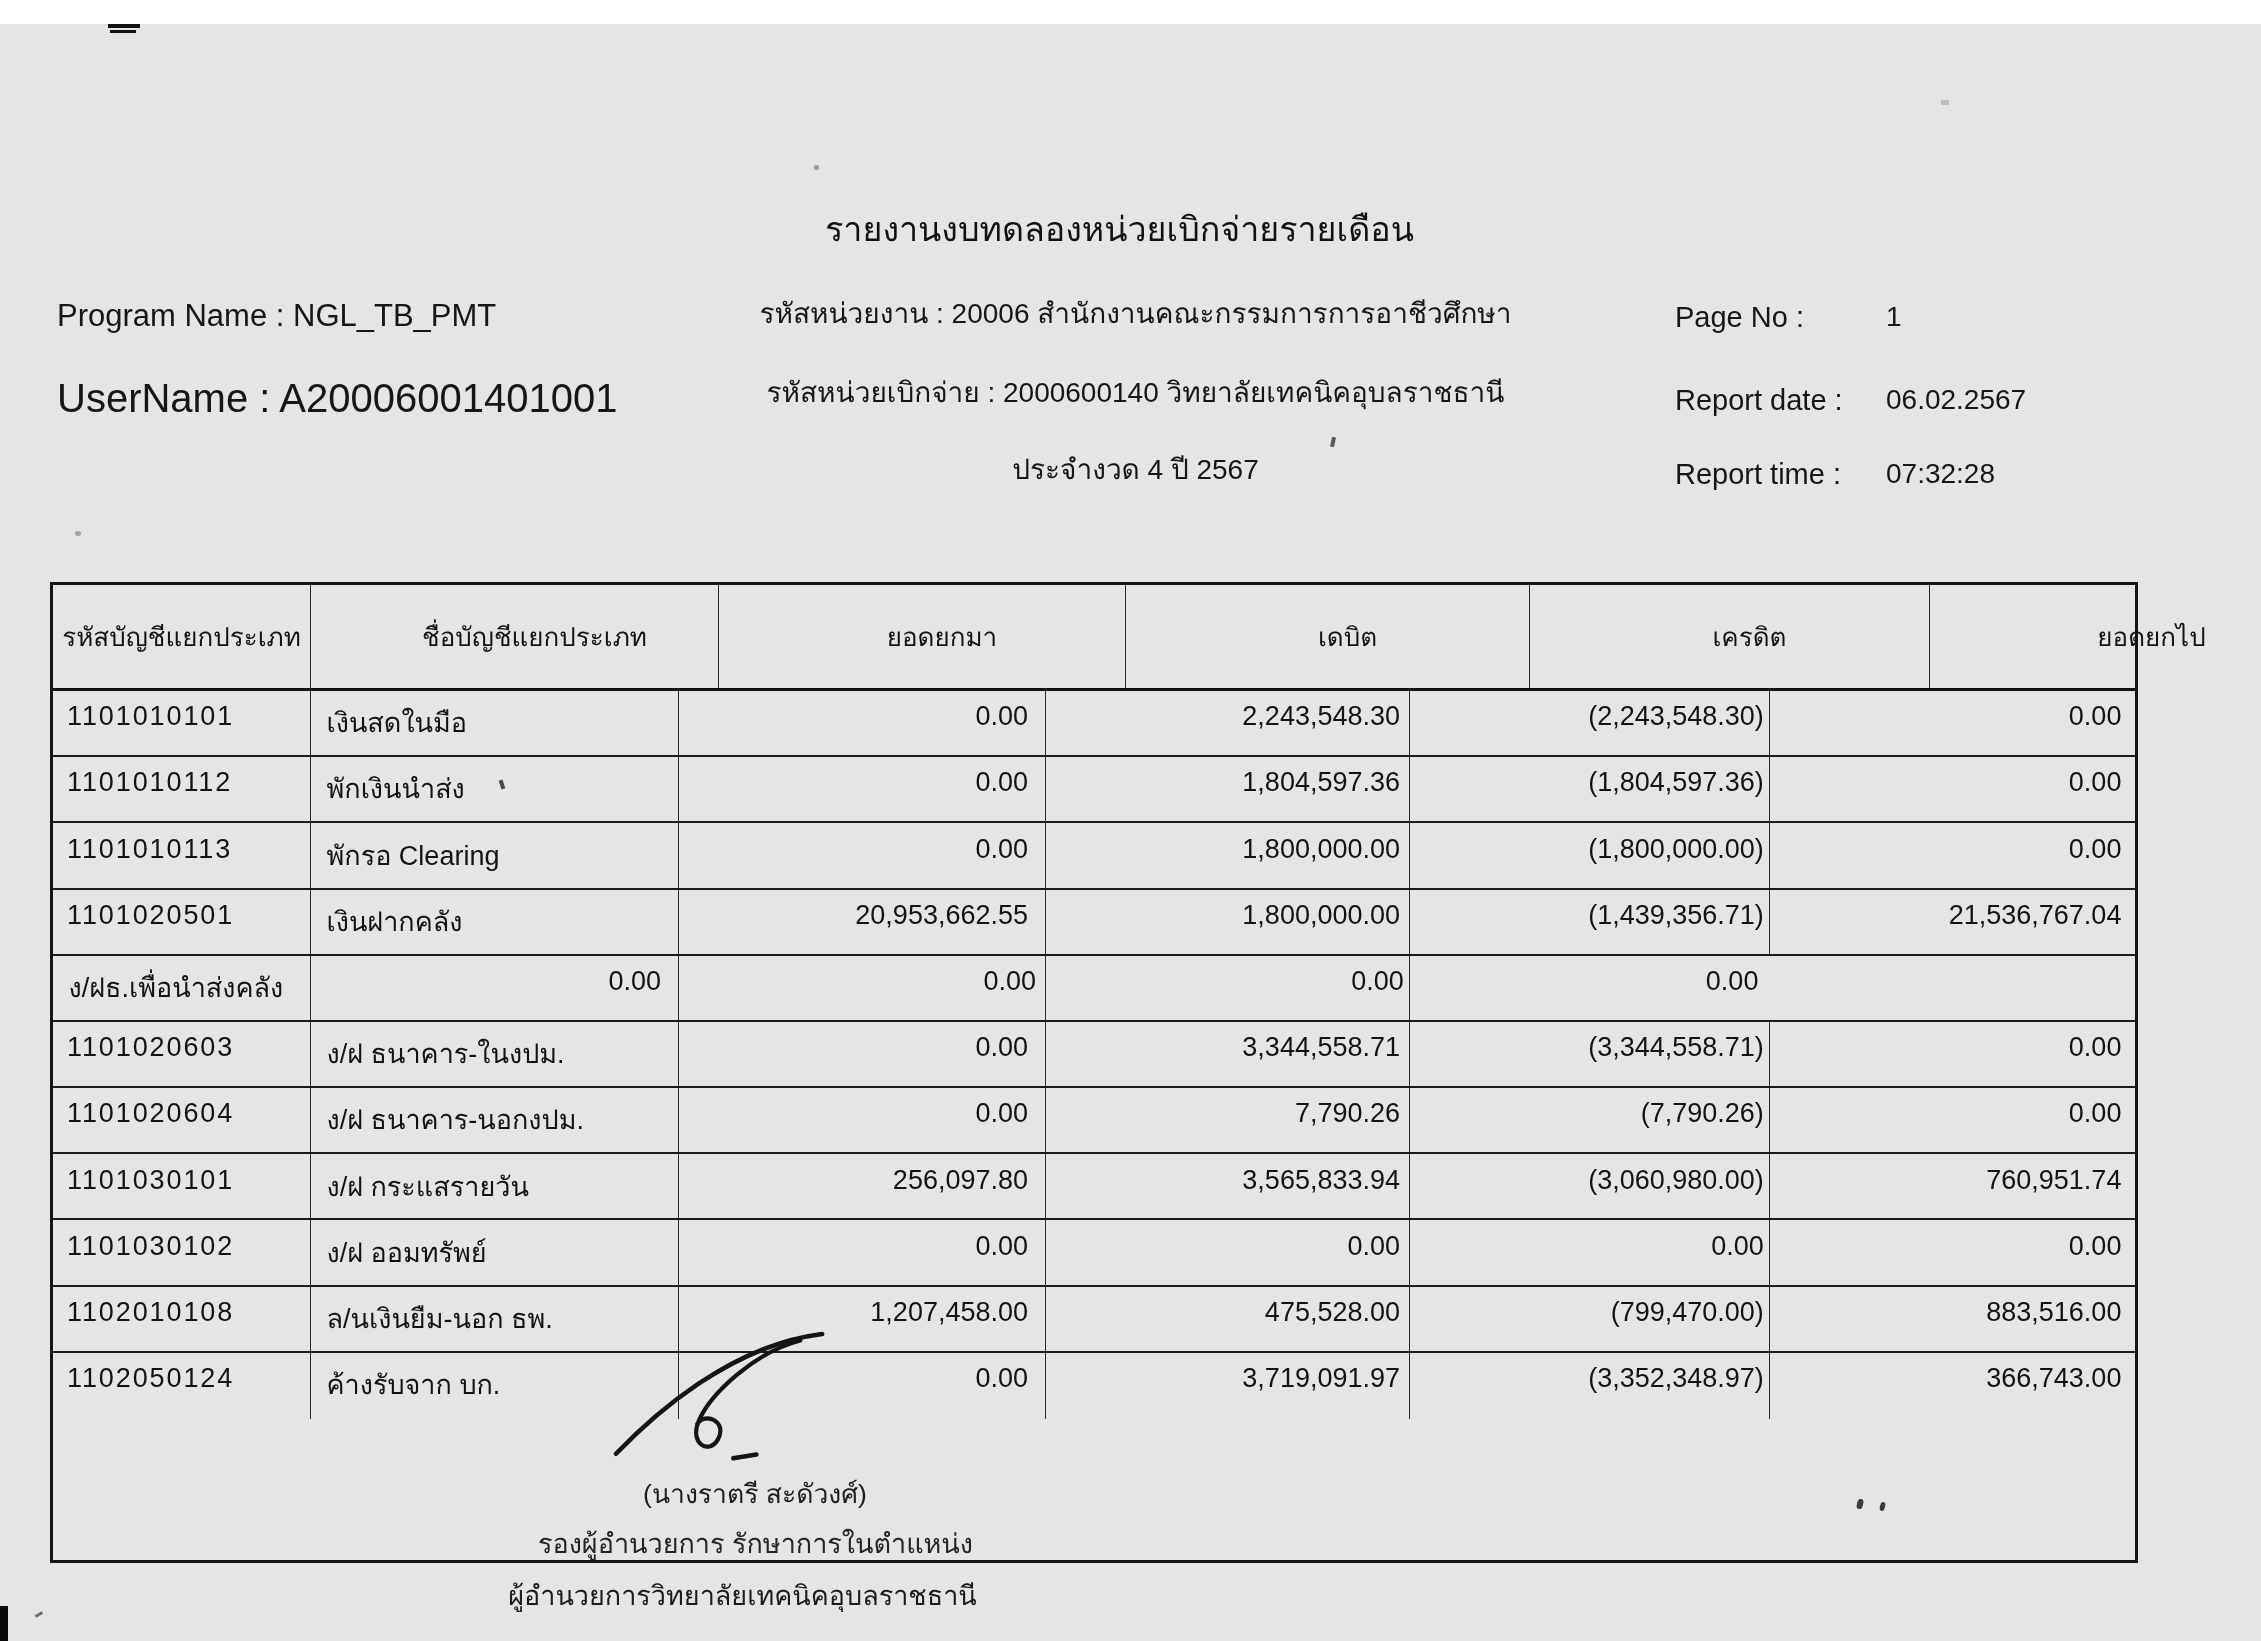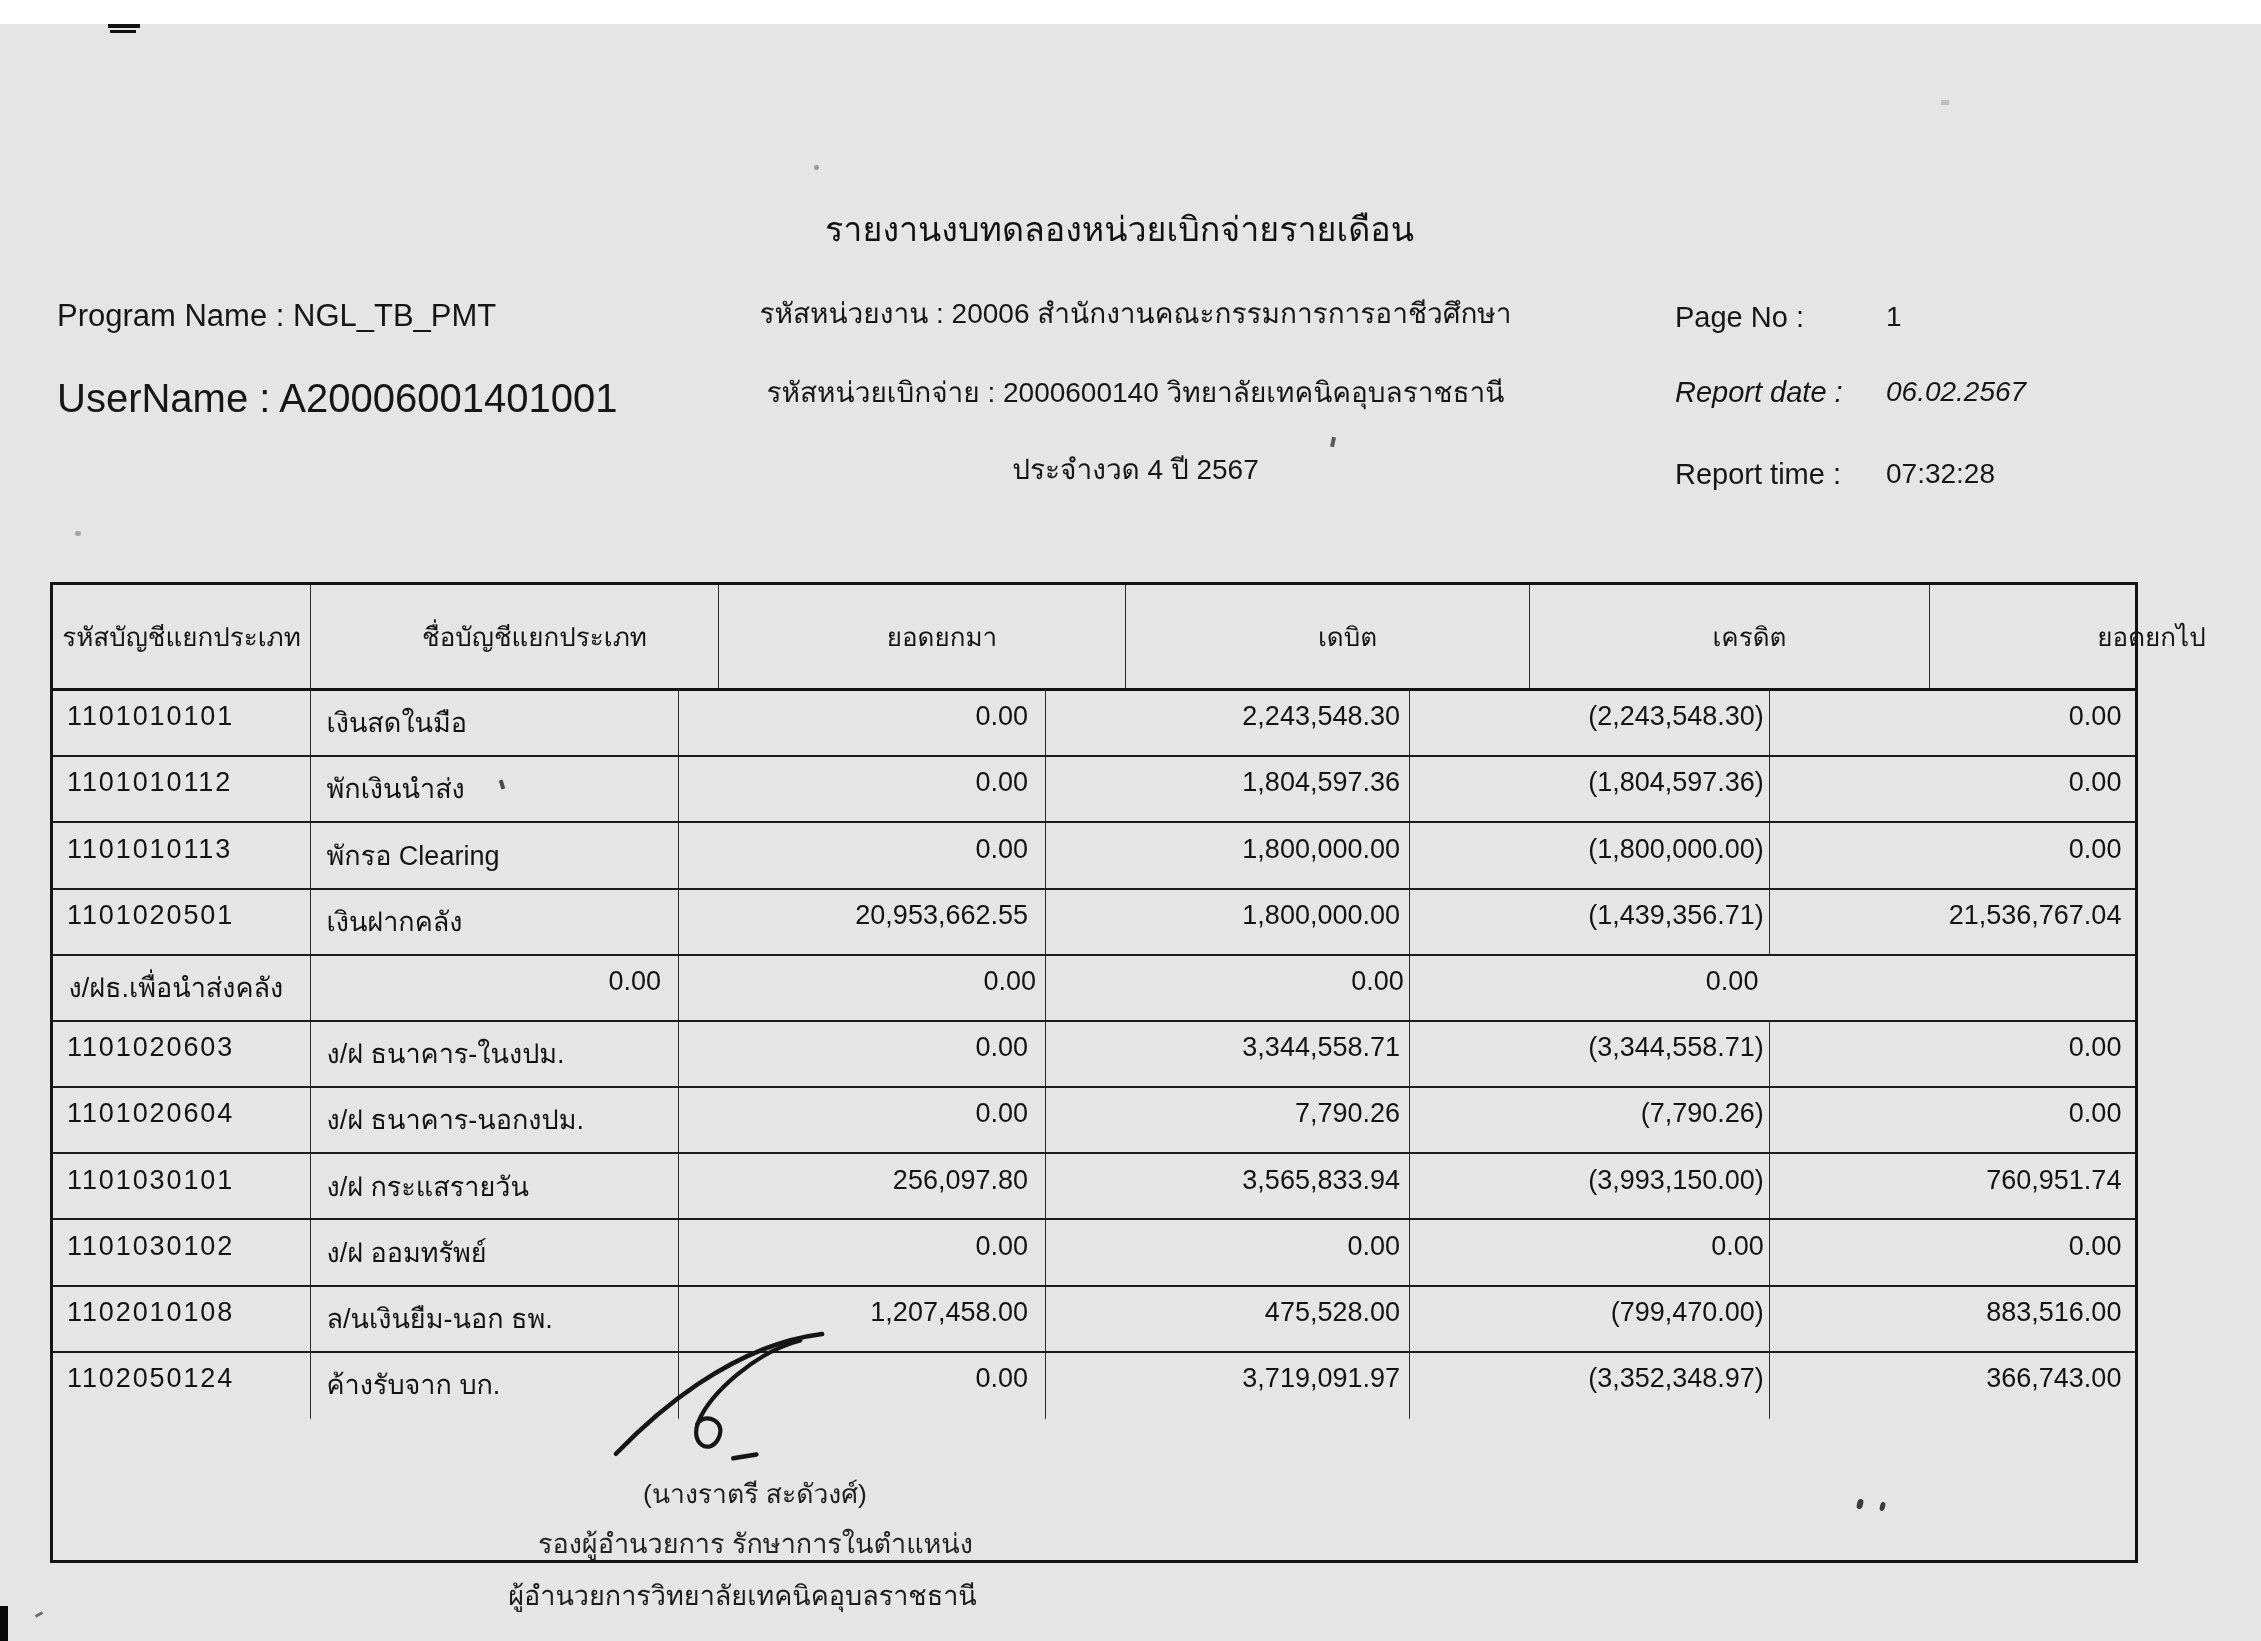--- a/index.html
+++ b/index.html
@@ -16,21 +16,21 @@
   .doc-title {
     position:absolute; top:186px; left:0; width:2239px;
     text-align:center; font-size:34px; line-height:1.15; color:#121212;
   }
   .hdr-left-1 { position:absolute; left:57px;  top:274px; font-size:31px; }
   .hdr-left-2 { position:absolute; left:57px;  top:352px; font-size:40px; }
   .hdr-center { position:absolute; left:632px; width:1007px; text-align:center; font-size:28px; }
   .hc1 { top:267px; } .hc2 { top:346px; } .hc3 { top:423px; }
   .hdr-right-label { position:absolute; left:1675px; font-size:29px; }
   .hdr-right-value { position:absolute; left:1886px; font-size:28px; }
-  .hr1 { top:277px; } .hr2 { top:352px;font-style:italic; } .hr3 { top:434px; }
+  .hr1 { top:277px; } .hr2 { top:360px; } .hr3 { top:434px; }
 
   
   .tb {
     position:absolute; left:50px; top:558px;
     width:2088px; height:981px;
     border:3.2px solid #141414;
     box-sizing:border-box;
     background:transparent;
   }
   .thead {
@@ -180,21 +180,21 @@
       <div class="cell c3 num">0.00</div>
       <div class="cell c4 num">7,790.26</div>
       <div class="cell c5 num">(7,790.26)</div>
       <div class="cell c6 num">0.00</div>
     </div>
         <div class="trow">
       <div class="cell c1">1101030101</div>
       <div class="cell c2">ง/ฝ กระแสรายวัน</div>
       <div class="cell c3 num">256,097.80</div>
       <div class="cell c4 num">3,565,833.94</div>
-      <div class="cell c5 num">(3,993,150.00)</div>
+      <div class="cell c5 num">(3,060,980.00)</div>
       <div class="cell c6 num">760,951.74</div>
     </div>
         <div class="trow">
       <div class="cell c1">1101030102</div>
       <div class="cell c2">ง/ฝ ออมทรัพย์</div>
       <div class="cell c3 num">0.00</div>
       <div class="cell c4 num">0.00</div>
       <div class="cell c5 num">0.00</div>
       <div class="cell c6 num">0.00</div>
     </div>

